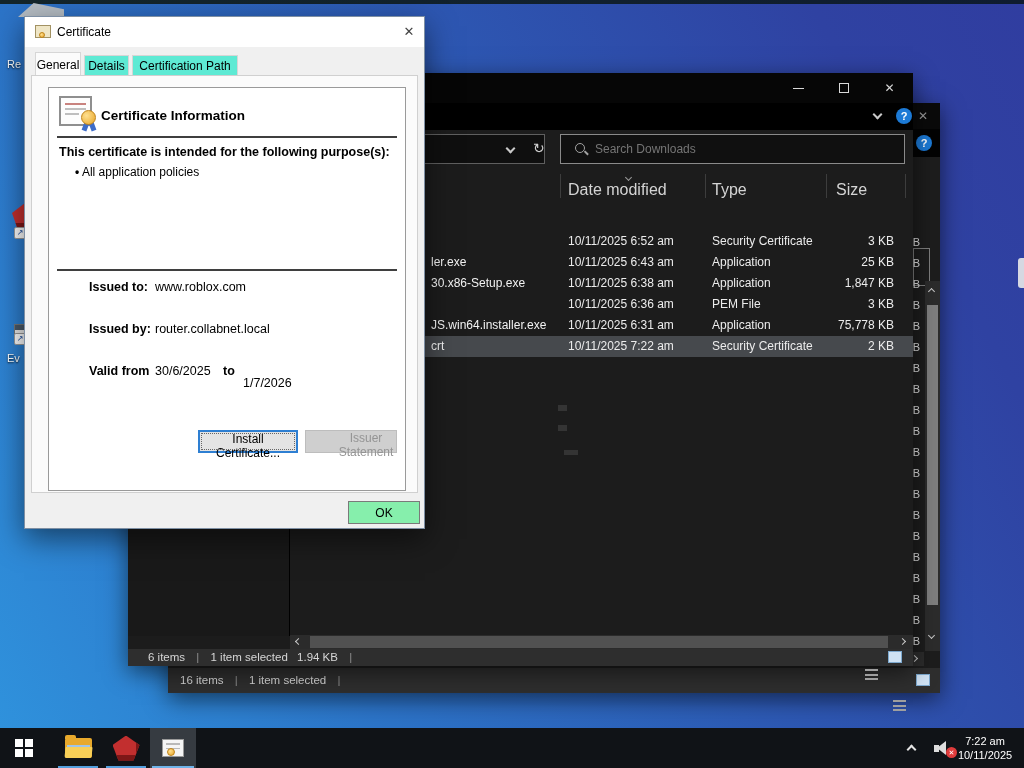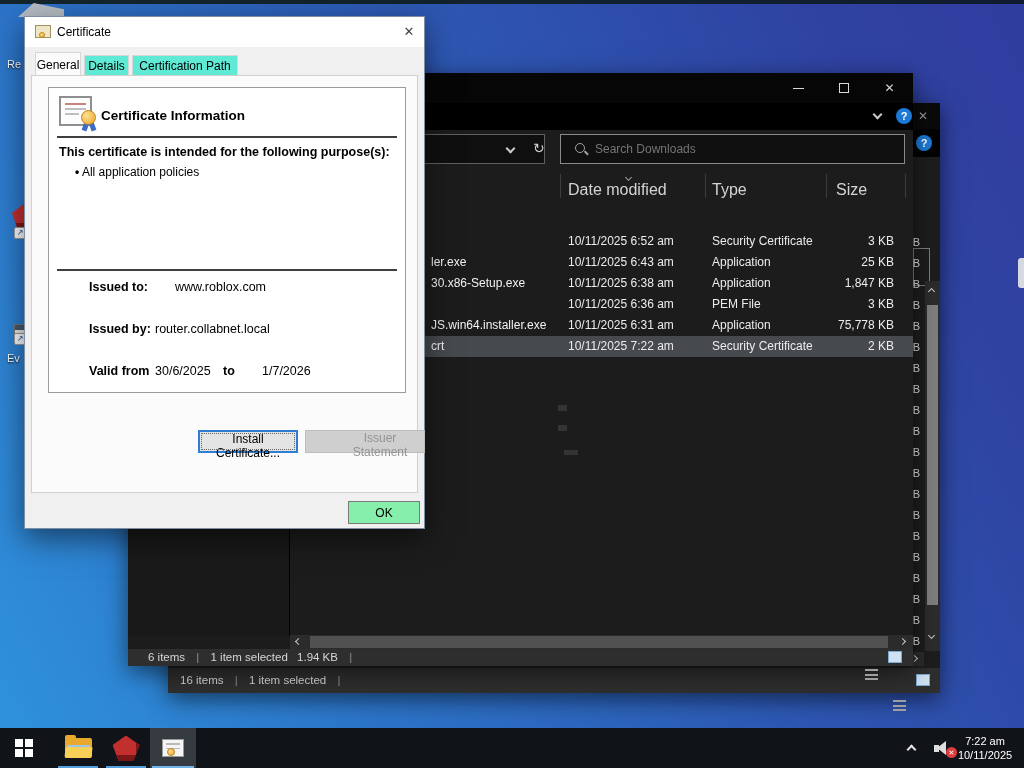--- a/index.html
+++ b/index.html
@@ -296,49 +296,49 @@
       <span class="abs" style="left:32px;top:8px;font-size:12px;">Certificate</span>
       <div class="abs" style="left:369px;top:0;width:30px;height:30px;line-height:30px;text-align:center;color:#444;font-size:13px;">✕</div>
     </div>
 
     <div class="tab active abs" style="left:10px;top:35px;width:46px;height:24px;">General</div>
     <div class="tab abs" style="left:59px;top:38px;width:45px;height:21px;">Details</div>
     <div class="tab abs" style="left:107px;top:38px;width:106px;height:21px;">Certification Path</div>
 
     <div class="abs" style="left:6px;top:58px;width:387px;height:418px;background:#fbfbfb;border:1px solid #d0d0d0;">
 
-      <div class="abs" style="left:16px;top:11px;width:358px;height:306px;background:#fff;border:1px solid #9a9a9a;">
+      <div class="abs" style="left:16px;top:11px;width:358px;height:404px;background:#fff;border:1px solid #9a9a9a;">
 
         <div class="abs" style="left:10px;top:8px;width:40px;height:36px;">
           <div class="abs" style="left:0;top:0;width:33px;height:30px;background:#fdfdfd;border:2px solid #8f8f8f;">
             <div class="abs" style="left:4px;top:5px;width:21px;height:2px;background:#c9837f;"></div>
             <div class="abs" style="left:4px;top:10px;width:21px;height:2px;background:#bfbfbf;"></div>
             <div class="abs" style="left:4px;top:15px;width:14px;height:2px;background:#bfbfbf;"></div>
           </div>
           <div class="ribbon-tail" style="left:24px;top:26px;transform:rotate(20deg);"></div>
           <div class="ribbon-tail" style="left:31px;top:26px;transform:rotate(-20deg);"></div>
           <div class="seal abs" style="left:22px;top:14px;width:15px;height:15px;"></div>
         </div>
         <span class="abs" style="left:52px;top:20px;font-size:13.5px;font-weight:bold;">Certificate Information</span>
         <div class="panel-hr" style="top:48px;"></div>
         <span class="abs" style="left:10px;top:57px;font-size:12.5px;font-weight:bold;">This certificate is intended for the following purpose(s):</span>
         <span class="abs" style="left:26px;top:77px;font-size:12px;"><b>•</b> <span>All application policies</span></span>
         <div class="panel-hr" style="top:181px;"></div>
         <span class="fld-label" style="left:40px;top:192px;">Issued to:</span>
-        <span class="fld-value" style="left:106px;top:192px;margin-left:20px;">www.roblox.com</span>
+        <span class="fld-value" style="left:106px;top:192px;">www.roblox.com</span>
         <span class="fld-label" style="left:40px;top:234px;">Issued by:</span>
         <span class="fld-value" style="left:106px;top:234px;">router.collabnet.local</span>
         <span class="fld-label" style="left:40px;top:276px;">Valid from</span>
         <span class="fld-value" style="left:106px;top:276px;">30/6/2025</span>
         <span class="fld-label" style="left:174px;top:276px;">to</span>
-        <span class="fld-value" style="left:194px;top:276px;margin-left:19px;">1/7/2026</span>
+        <span class="fld-value" style="left:194px;top:288px;">1/7/2026</span>
       </div>
 
       <button class="btn" style="left:166px;top:354px;width:100px;height:23px;border:2px solid #2e7fd2;outline:1px dotted #666;outline-offset:-4px;background:#e4e4e4;">Install Certificate...</button>
-      <button class="btn" style="left:273px;top:354px;width:120px;height:23px;background:#cfcfcf;border:1px solid #bdbdbd;color:#949494;padding-left:30px;">Issuer Statement</button>
+      <button class="btn" style="left:273px;top:354px;width:92px;height:23px;background:#cfcfcf;border:1px solid #bdbdbd;color:#949494;padding-left:30px;">Issuer Statement</button>
     </div>
 
     <button class="btn" style="left:323px;top:484px;width:72px;height:23px;">OK</button>
   </div>
 
   <div class="abs" id="taskbar">
     <div class="tb-btn" style="left:0;width:48px;display:flex;align-items:center;justify-content:center;">
       <div class="start-grid">
           <i></i>
           <i></i>

